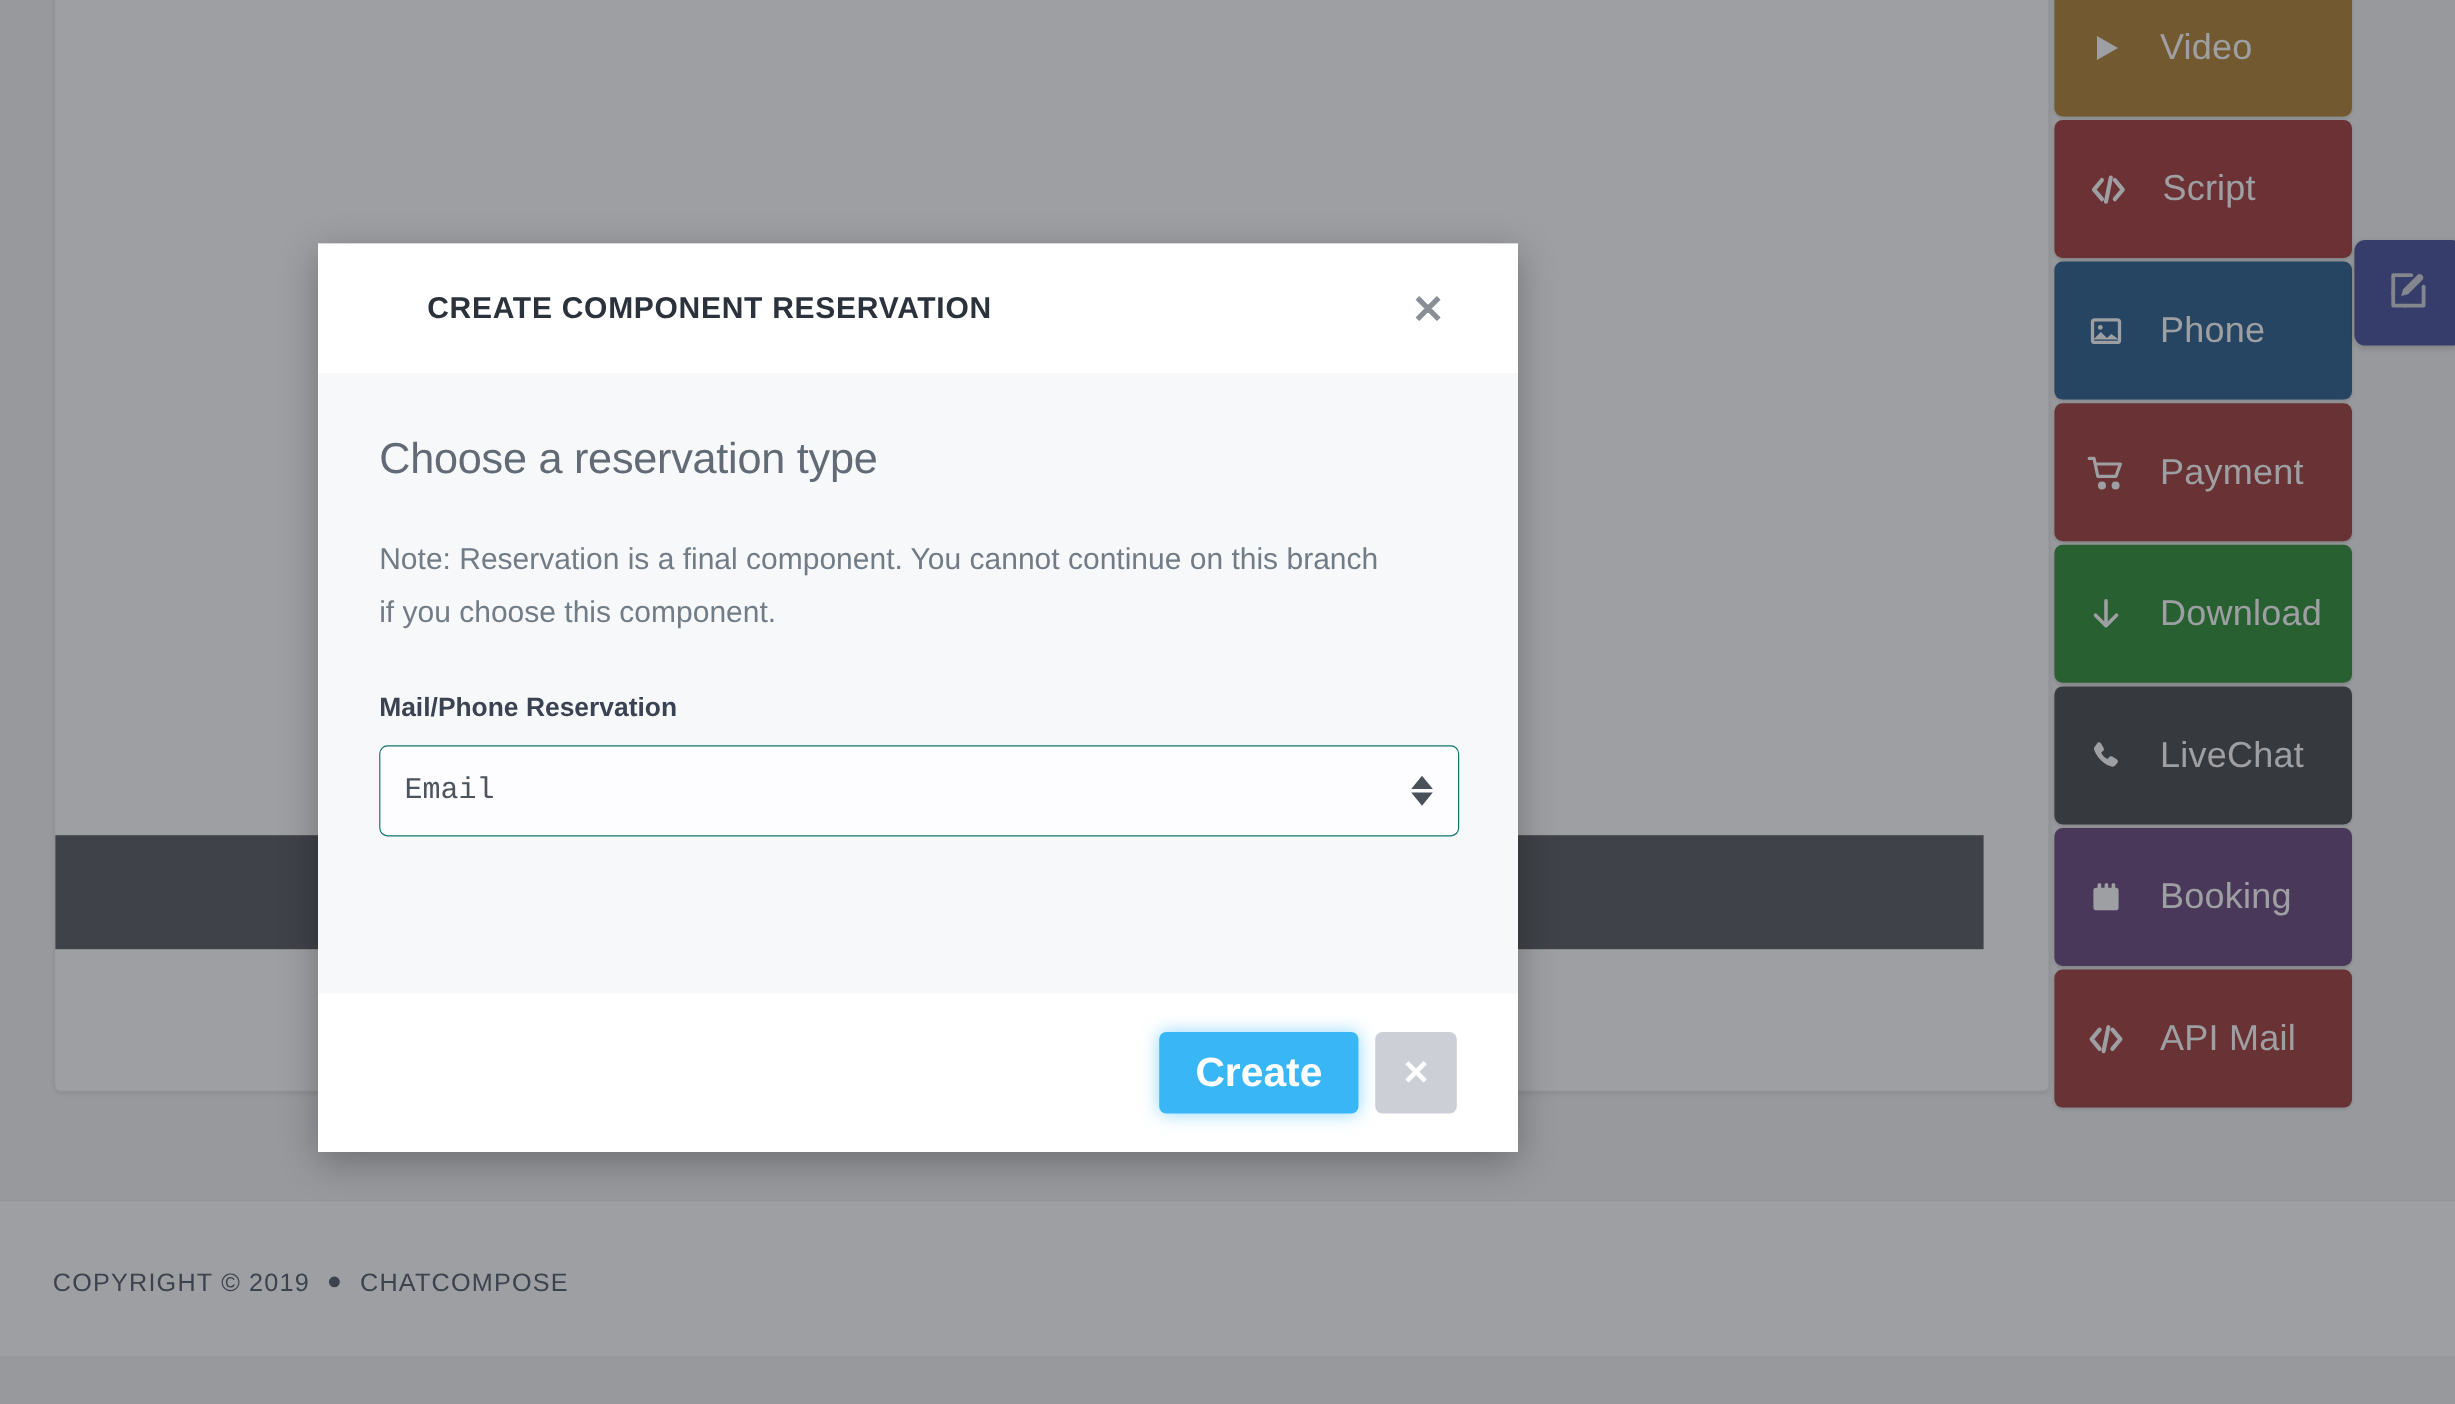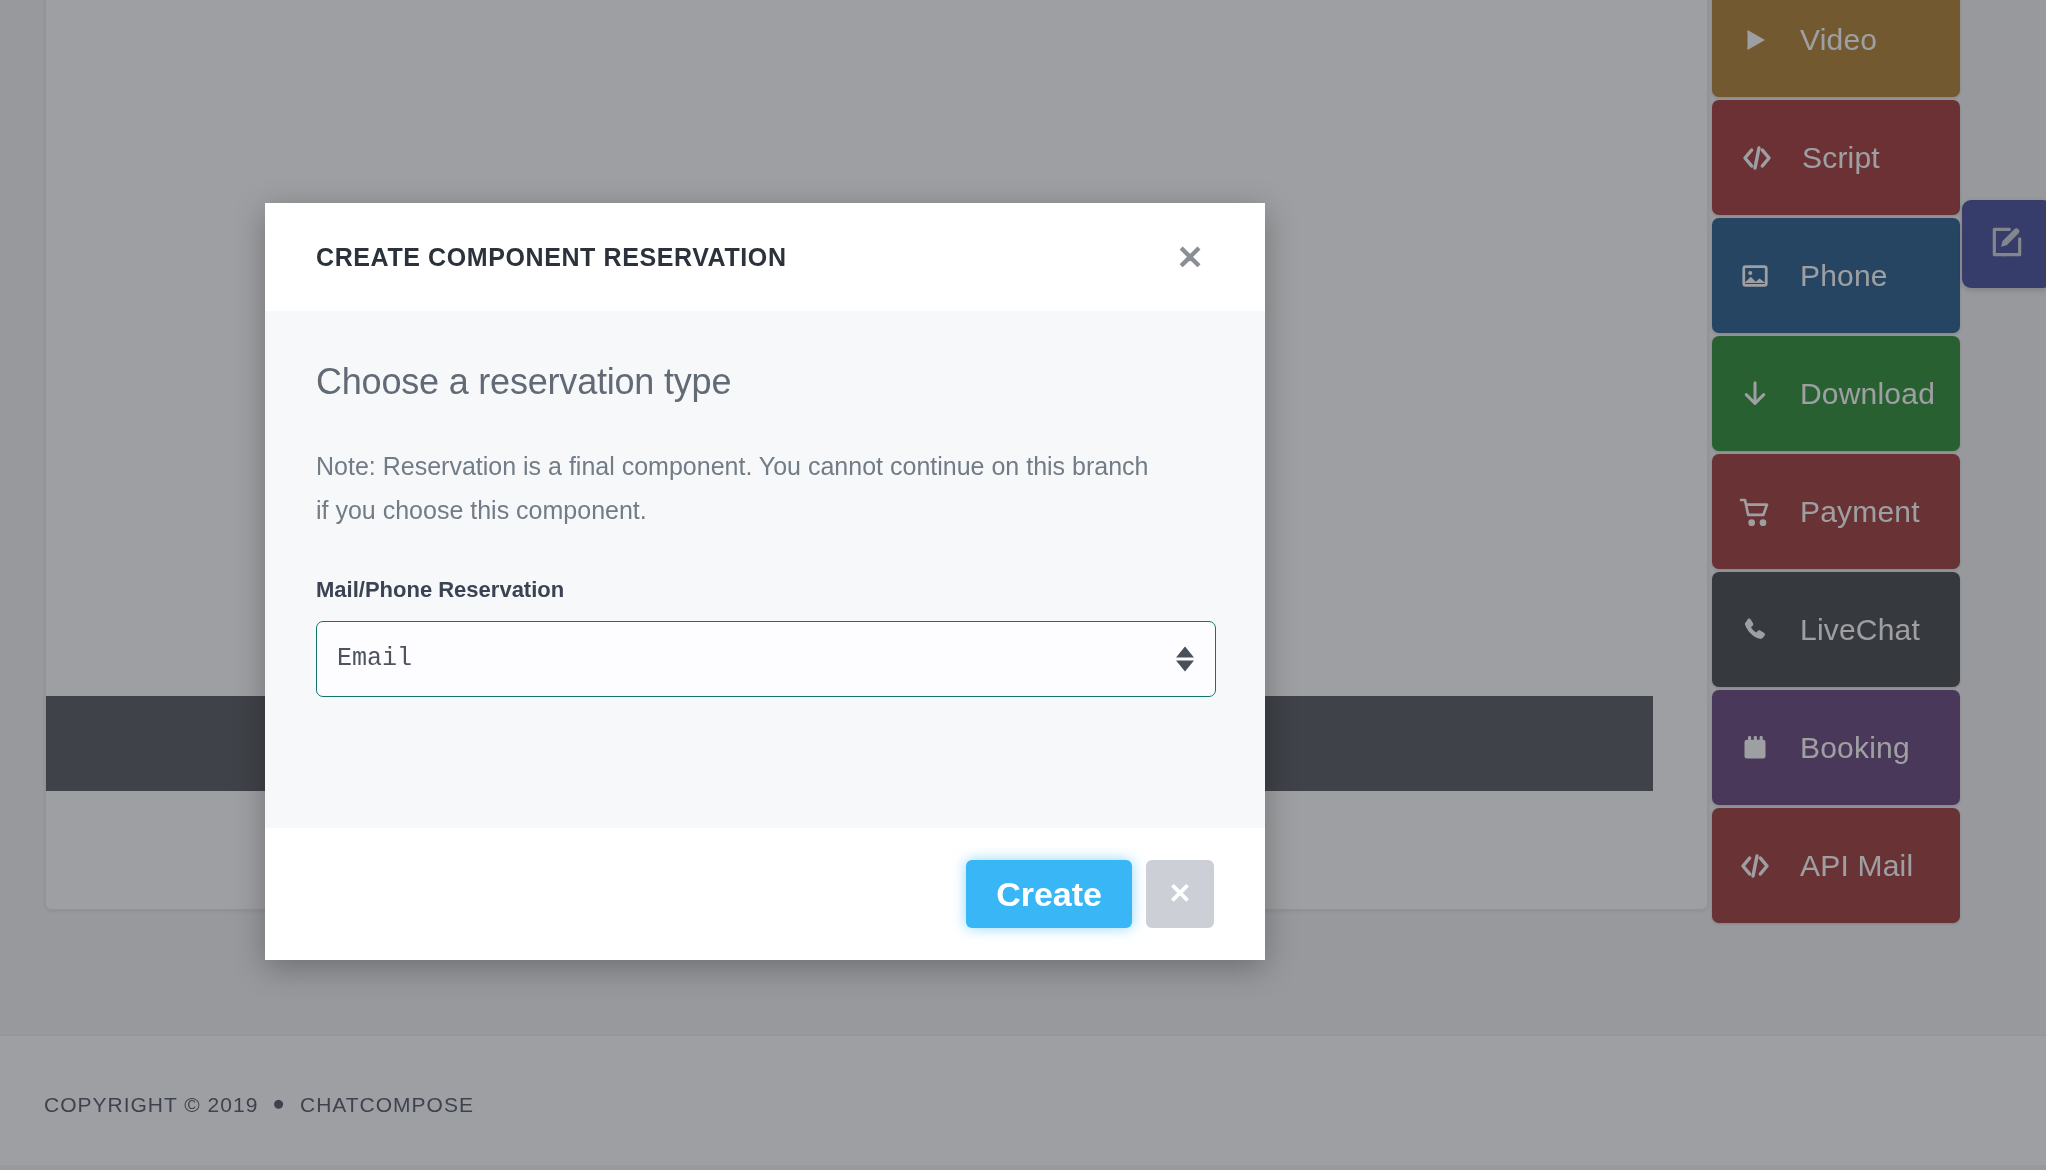--- a/index.html
+++ b/index.html
@@ -102,21 +102,21 @@
     align-items: center;
     justify-content: center;
     cursor: pointer;
     box-shadow: 0 2px 6px rgba(0,0,0,0.22);
   }
 
   
   .footer {
     position: absolute;
     left: 0;
-    top: 1035px;
+    top: 1000px;
     width: 2046px;
     height: 130px;
     background: #ffffff;
     border-top: 1px solid #e9ebee;
   }
   .footer-text {
     position: absolute;
     left: 44px;
     top: 57px;
     font-size: 21px;
@@ -160,20 +160,21 @@
     padding: 0 51px 0 51px;
   }
 
   .modal-title {
     font-size: 25px;
     font-weight: 700;
     letter-spacing: 0.6px;
     color: #2c323c;
     text-transform: uppercase;
     white-space: nowrap;
+    margin-left: 40px;
   }
 
   .modal-close {
     background: none;
     border: none;
     cursor: pointer;
     color: #8a8f96;
     font-size: 33px;
     line-height: 1;
     font-weight: 700;
@@ -339,39 +340,39 @@
         <span class="palette-icon">
           <svg width="30" height="30" viewBox="0 0 24 24" fill="none" stroke="#ffffff" stroke-width="2.2">
               <rect x="3" y="4.5" width="18" height="15" rx="1.5"></rect>
               <circle cx="8.2" cy="9.5" r="1.6" fill="#ffffff" stroke="none"></circle>
               <path d="M3.6 17.5l5-5 4 4 3-2.6 4.8 3.6" fill="#ffffff" stroke="none"></path>
             </svg>
         </span>
         <span class="palette-label">Phone</span>
       </div>
 
-      <div class="palette-item" style="background: rgb(21, 128, 31);">
-        <span class="palette-icon">
-          <svg width="30" height="30" viewBox="0 0 24 24" fill="none" stroke="#ffffff" stroke-width="2.4" stroke-linecap="round" stroke-linejoin="round">
-              <line x1="12" y1="3" x2="12" y2="19"></line>
-              <polyline points="5 12.5 12 19.5 19 12.5"></polyline>
-            </svg>
-        </span>
-        <span class="palette-label">Download</span>
-      </div>
-
       <div class="palette-item" style="background: rgb(149, 37, 35);">
         <span class="palette-icon">
           <svg width="32" height="32" viewBox="0 0 24 24" fill="none" stroke="#ffffff" stroke-width="2" stroke-linecap="round" stroke-linejoin="round">
               <circle cx="9.5" cy="20" r="1.5" fill="#ffffff"></circle>
               <circle cx="18" cy="20" r="1.5" fill="#ffffff"></circle>
               <path d="M1.5 3h3l2.4 11.2h11.3L21 6.5H6"></path>
             </svg>
         </span>
         <span class="palette-label">Payment</span>
+      </div>
+
+      <div class="palette-item" style="background: rgb(21, 128, 31);">
+        <span class="palette-icon">
+          <svg width="30" height="30" viewBox="0 0 24 24" fill="none" stroke="#ffffff" stroke-width="2.4" stroke-linecap="round" stroke-linejoin="round">
+              <line x1="12" y1="3" x2="12" y2="19"></line>
+              <polyline points="5 12.5 12 19.5 19 12.5"></polyline>
+            </svg>
+        </span>
+        <span class="palette-label">Download</span>
       </div>
 
       <div class="palette-item" style="background: rgb(47, 50, 52);">
         <span class="palette-icon">
           <svg width="30" height="30" viewBox="0 0 24 24" fill="#ffffff">
               <path d="M6.3 3.2c.8-.6 1.9-.4 2.4.5l1.7 2.9c.4.8.2 1.8-.6 2.3l-1 .7c.8 2 2.4 3.6 4.4 4.4l.7-1c.5-.8 1.5-1 2.3-.6l2.9 1.7c.9.5 1.1 1.6.5 2.4l-1.3 1.7c-.6.8-1.7 1.1-2.6.8C10.6 17.8 6.2 13.4 4.1 8c-.3-.9 0-2 .8-2.6z"></path>
             </svg>
         </span>
         <span class="palette-label">LiveChat</span>
       </div>

